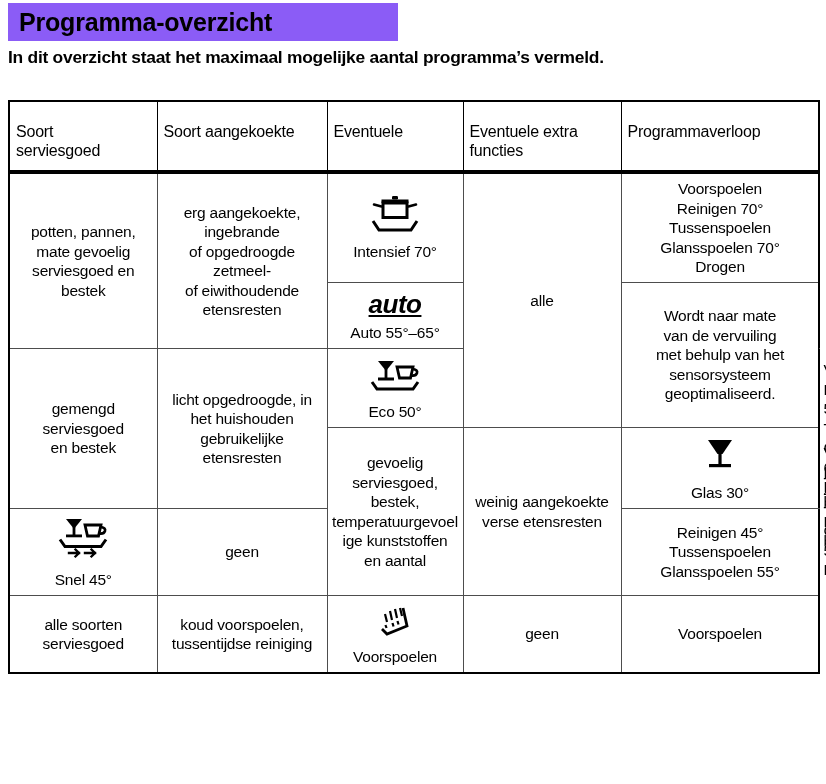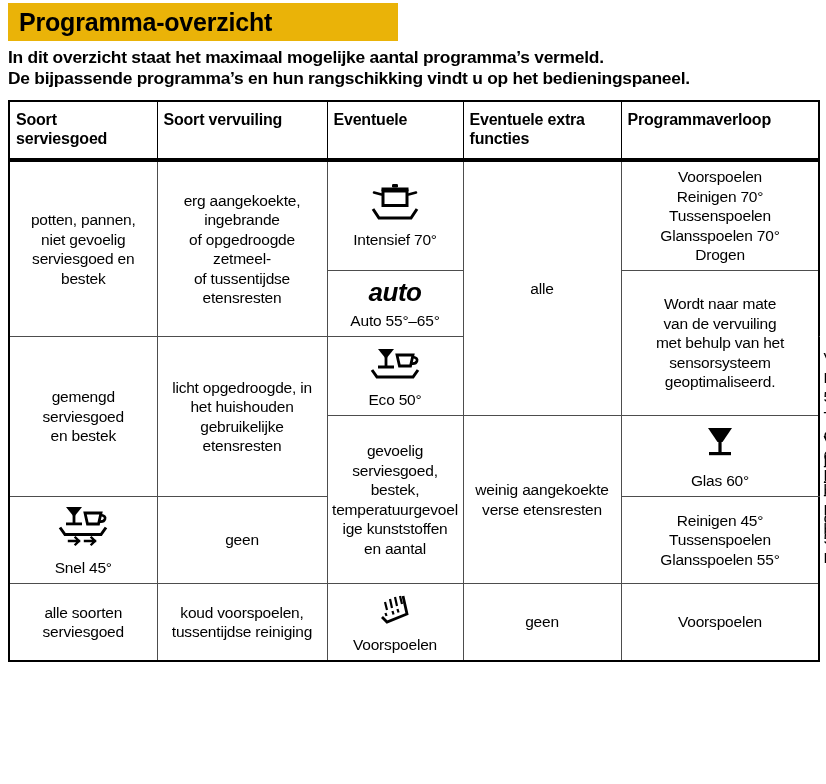--- a/index.html
+++ b/index.html
@@ -21,21 +21,21 @@
     box-sizing: border-box;
   }
 
   
   .title-bar {
     position: absolute;
     left: 8px;
     top: 3px;
     width: 390px;
     height: 38px;
-    background: #eab308;
+    background: #8b5cf6;
     display: flex;
     align-items: center;
   }
   .title-bar .title-text {
     font-size: 25px;
     font-weight: bold;
     letter-spacing: -0.2px;
     padding-left: 11px;
     color: #000;
     font-family: "Liberation Sans", sans-serif;
@@ -79,24 +79,24 @@
     font-weight: normal;
     font-size: 15.5px;
     line-height: 19.5px;
     letter-spacing: -0.2px;
   }
   .prog-table thead th {
     border: 1.5px solid #000;
     border-bottom: 4px solid #000;
     text-align: left;
     vertical-align: top;
-    font-weight: bold;
+    font-weight: normal;
     font-size: 16px;
     line-height: 19px;
-    padding: 8px 0 6px 6px;
+    padding: 20px 0 6px 6px;
     height: 42px;
   }
   .prog-table tbody tr:first-child td { border-top: 4px solid #000; }
   .prog-table .cell-pad { padding: 5px 4px; }
 
   
   .prog-table { border: 2px solid #000; }
 
   
   .prog-cell {
@@ -109,69 +109,69 @@
   }
   .prog-icon { display: block; }
   .prog-label { font-size: 15.5px; letter-spacing: -0.2px; }
   .auto-word {
     font-size: 26px;
     font-weight: bold;
     font-style: italic;
     font-family: "Liberation Sans", sans-serif;
     letter-spacing: -0.5px;
     line-height: 30px;
+    text-decoration: underline;
   }
 
   .multiline { white-space: pre-line; }
 </style>
 </head>
 <body>
 
 <div class="page">
 
   <div class="title-bar">
     <span class="title-text">Programma-overzicht</span>
   </div>
 
   <div class="intro">
     <div>In dit overzicht staat het maximaal mogelijke aantal programma’s vermeld.</div>
-    <div>De bijpassende programma’s en hun rangschikking vindt u op het bedieningspaneel.</div>
   </div>
 
   <table class="prog-table">
     <colgroup>
       <col class="c1">
         <col class="c2">
         <col class="c3">
         <col class="c4">
         <col class="c5">
     </colgroup>
     <thead>
       <tr>
         <th class="multiline">Soort
 serviesgoed</th>
-        <th class="multiline">Soort vervuiling</th>
+        <th class="multiline">Soort aangekoekte</th>
         <th class="multiline">Eventuele</th>
         <th class="multiline">Eventuele extra
 functies</th>
         <th class="multiline">Programmaverloop</th>
       </tr>
     </thead>
     <tbody>
 
       <tr>
         <td class="cell-pad multiline" rowspan="2" style="height:123px">potten, pannen,
-niet gevoelig
+mate gevoelig
 serviesgoed en
 bestek</td>
         <td class="cell-pad multiline" rowspan="2">erg aangekoekte,
 ingebrande
 of opgedroogde
 zetmeel-
-of tussentijdse
+of eiwithoudende
 etensresten</td>
 
         <td>
           <div class="prog-cell">
             <span class="prog-icon">
               <svg width="58" height="40" viewBox="0 0 58 40" aria-hidden="true">
 
                 <rect x="26" y="2" width="6" height="3.5" rx="1.2" fill="#000"></rect>
 
                 <rect x="15.5" y="5.5" width="27" height="3.4" fill="#000"></rect>
@@ -255,21 +255,21 @@
 verse etensresten</td>
         <td>
           <div class="prog-cell">
             <span class="prog-icon">
               <svg width="44" height="40" viewBox="0 0 44 40" aria-hidden="true">
                 <path d="M10 6 L34 6 L24.5 20 L19.5 20 Z" fill="#000"></path>
                 <rect x="20.4" y="18" width="3.2" height="13" fill="#000"></rect>
                 <rect x="11" y="30" width="22" height="3.2" fill="#000"></rect>
               </svg>
             </span>
-            <span class="prog-label">Glas 60°</span>
+            <span class="prog-label">Glas 30°</span>
           </div>
         </td>
         <td class="cell-pad multiline" rowspan="2">Tijd besparen
 Halve belading</td>
         <td class="cell-pad multiline" rowspan="2">Voorspoelen
 Reinigen 40°
 Tussenspoelen
 Glansspoelen 55°
 Drogen</td>
       </tr>

